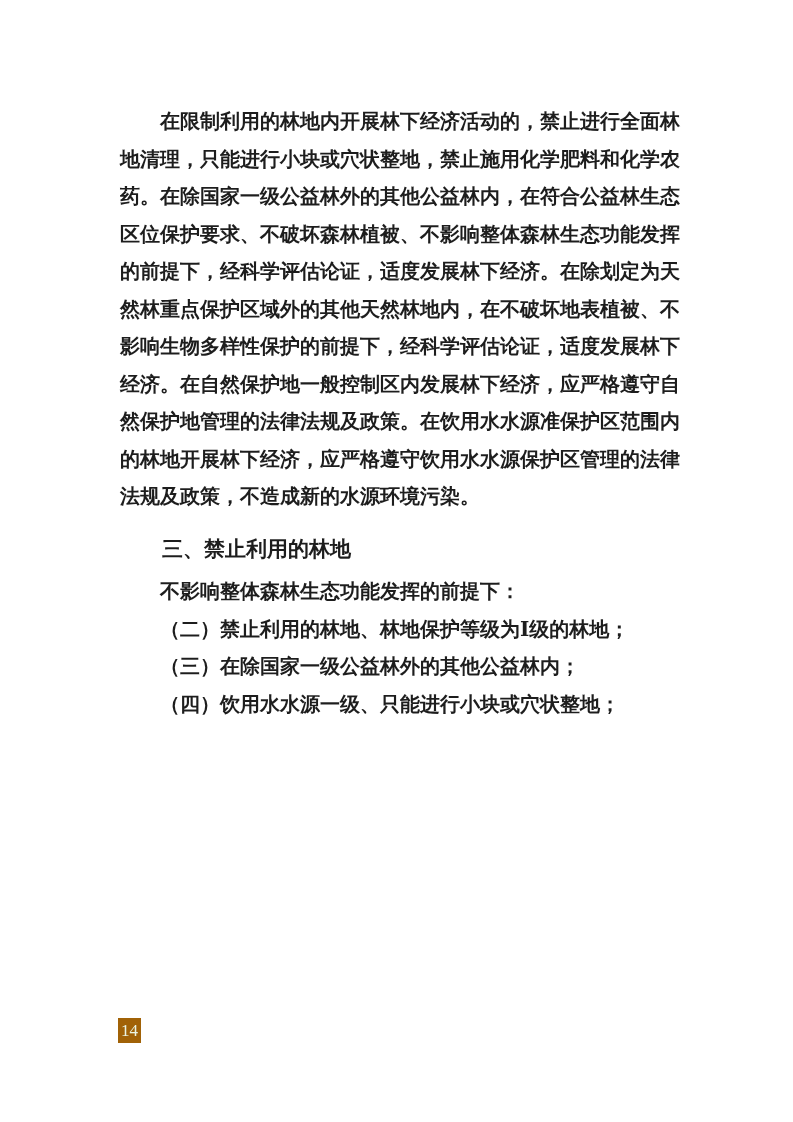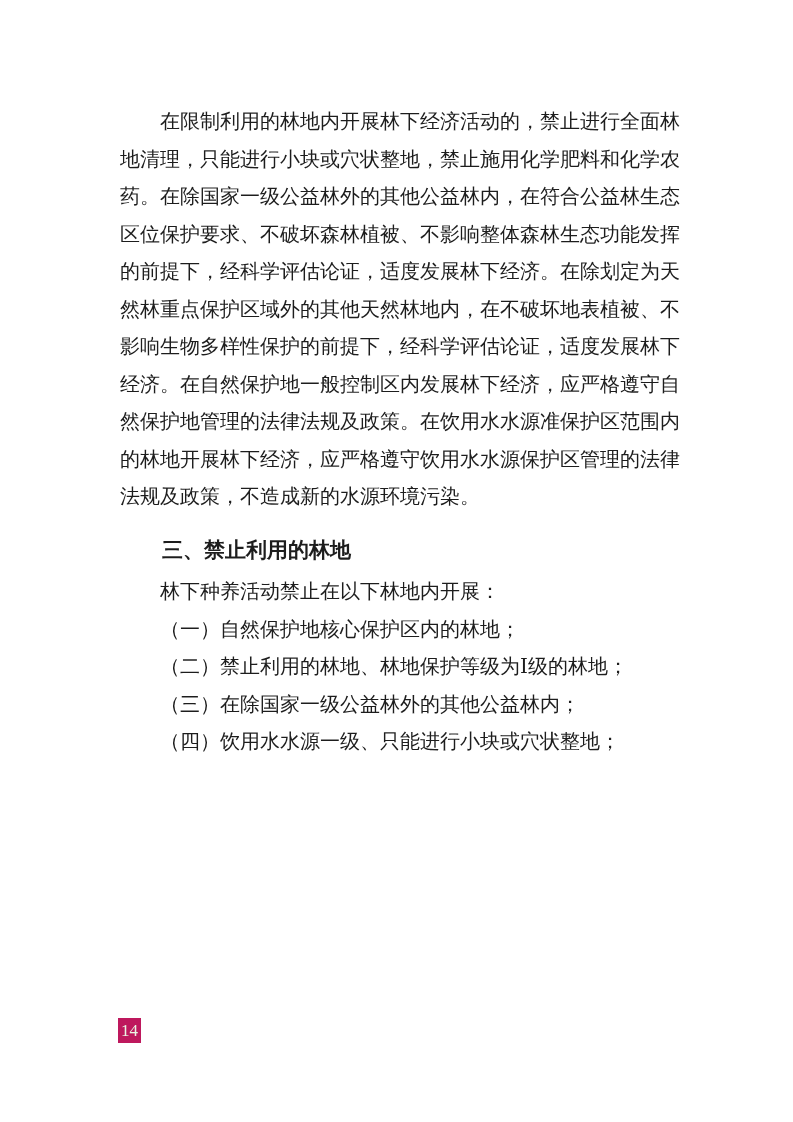--- a/index.html
+++ b/index.html
@@ -21,53 +21,53 @@
     width: 560px;
   }
   .para {
     margin: 0;
     font-family: "Liberation Serif", "DejaVu Serif", serif;
     font-size: 20px;
     line-height: 37.5px;
     color: #1d1d1d;
     text-align: justify;
     text-indent: 2em;
+    font-weight: bold;
   }
   .heading {
     margin: 15px 0 5px 0;
-    font-family: Liberation Sans, sans-serif;
+    font-family: Liberation Serif, serif;
     font-weight: bold;
     font-size: 21px;
     line-height: 37.5px;
     color: #1d1d1d;
     text-indent: 2em;
   }
   .page-number {
     position: absolute;
     left: 118px;
     top: 1018px;
     min-width: 18px;
     height: 25px;
     padding: 0 3px;
     box-sizing: border-box;
-    background: #be185d;
+    background: #a16207;
     color: #eaf5e4;
     font-family: "Liberation Serif", "DejaVu Serif", serif;
     font-size: 17px;
     line-height: 25px;
     text-align: center;
   }
 </style>
 </head>
 <body>
 
 <div class="page">
   <div class="content">
     <p class="para">在限制利用的林地内开展林下经济活动的，禁止进行全面林地清理，只能进行小块或穴状整地，禁止施用化学肥料和化学农药。在除国家一级公益林外的其他公益林内，在符合公益林生态区位保护要求、不破坏森林植被、不影响整体森林生态功能发挥的前提下，经科学评估论证，适度发展林下经济。在除划定为天然林重点保护区域外的其他天然林地内，在不破坏地表植被、不影响生物多样性保护的前提下，经科学评估论证，适度发展林下经济。在自然保护地一般控制区内发展林下经济，应严格遵守自然保护地管理的法律法规及政策。在饮用水水源准保护区范围内的林地开展林下经济，应严格遵守饮用水水源保护区管理的法律法规及政策，不造成新的水源环境污染。</p>
     <h2 class="heading">三、禁止利用的林地</h2>
-    <p class="para">林下种养活动禁止在以下林地内开展：</p>
-    <p class="para">（一）自然保护地核心保护区内的林地；</p>
+    <p class="para">不影响整体森林生态功能发挥的前提下：</p>
     <p class="para">（二）禁止利用的林地、林地保护等级为Ⅰ级的林地；</p>
     <p class="para">（三）在除国家一级公益林外的其他公益林内；</p>
     <p class="para">（四）饮用水水源一级、只能进行小块或穴状整地；</p>
   </div>
   <div class="page-number">14</div>
 </div>
 
 </body></html>

